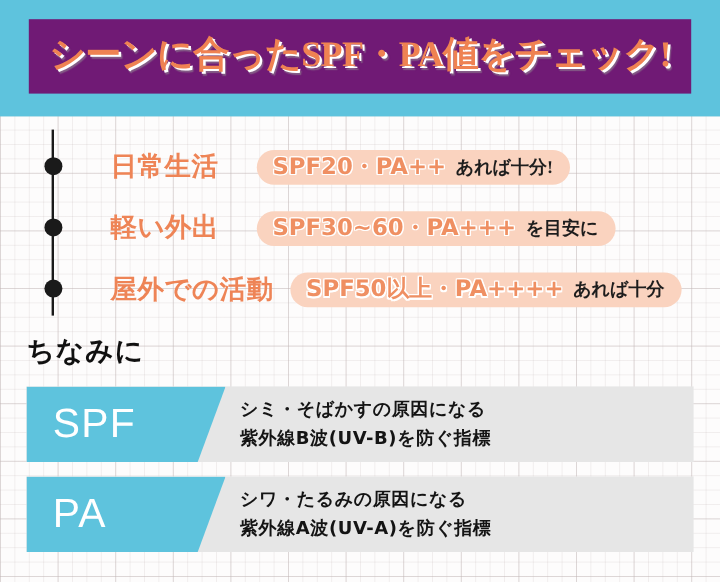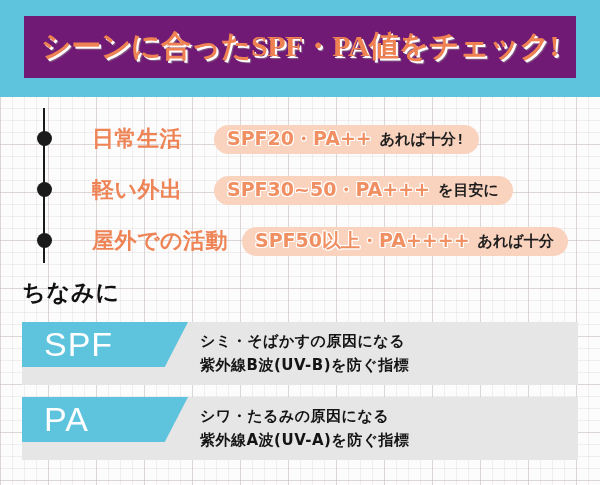--- a/index.html
+++ b/index.html
@@ -125,21 +125,21 @@
     font-family: "DejaVu Sans", "Liberation Sans", sans-serif;
     font-weight: bold;
     font-size: 19px;
     color: #ef8f62;
     letter-spacing: 0px;
     text-shadow:
       1px 1px 0 #fff, -1px 1px 0 #fff, 1px -1px 0 #fff, -1px -1px 0 #fff,
       0 1px 0 #fff, 0 -1px 0 #fff, 1px 0 0 #fff, -1px 0 0 #fff;
   }
   .pill-note {
-    font-family: Liberation Mono, monospace;
+    font-family: Liberation Serif, serif;
     font-weight: bold;
     font-size: 15px;
     color: #1d1d1d;
     margin-left: 8px;
   }
 
   
   .chinamini {
     position: absolute;
     left: 22px;
@@ -160,21 +160,21 @@
     background-color: #e6e6e6;
   }
   .def-row-0 { top: 322px; }
   .def-row-1 { top: 397px; }
 
   .def-tag {
     position: absolute;
     left: 0;
     top: 0;
     width: 166px;
-    height: 45px;
+    height: 63px;
     background-color: #5ec3dd;
     clip-path: polygon(0 0, 100% 0, 86% 100%, 0 100%);
     display: flex;
     align-items: center;
   }
   .def-tag-text {
     margin-left: 22px;
     font-family: "Liberation Sans", "DejaVu Sans", sans-serif;
     font-weight: normal;
     font-size: 34px;
@@ -215,21 +215,21 @@
     <span class="scene-label label-w-0">日常生活</span>
     <span class="pill">
       <span class="pill-code">SPF20・PA++</span>
       <span class="pill-note">あれば十分!</span>
     </span>
   </div>
 
   <div class="scene-row row-1">
     <span class="scene-label label-w-1">軽い外出</span>
     <span class="pill">
-      <span class="pill-code">SPF30~50・PA+++</span>
+      <span class="pill-code">SPF30~60・PA+++</span>
       <span class="pill-note">を目安に</span>
     </span>
   </div>
 
   <div class="scene-row row-2">
     <span class="scene-label label-w-2">屋外での活動</span>
     <span class="pill">
       <span class="pill-code">SPF50以上・PA++++</span>
       <span class="pill-note">あれば十分</span>
     </span>

